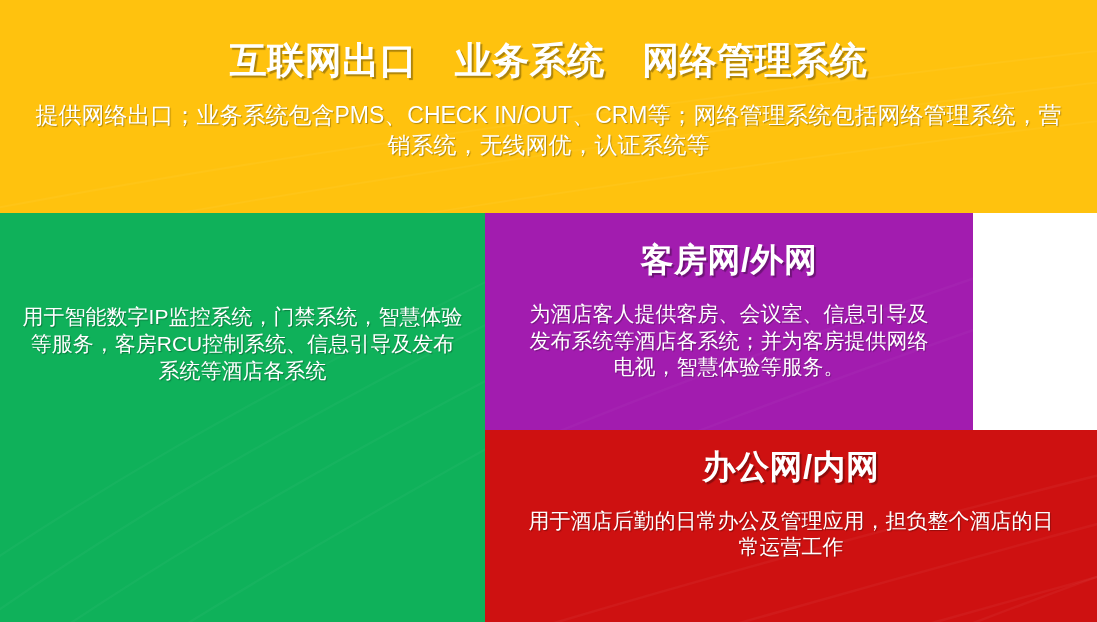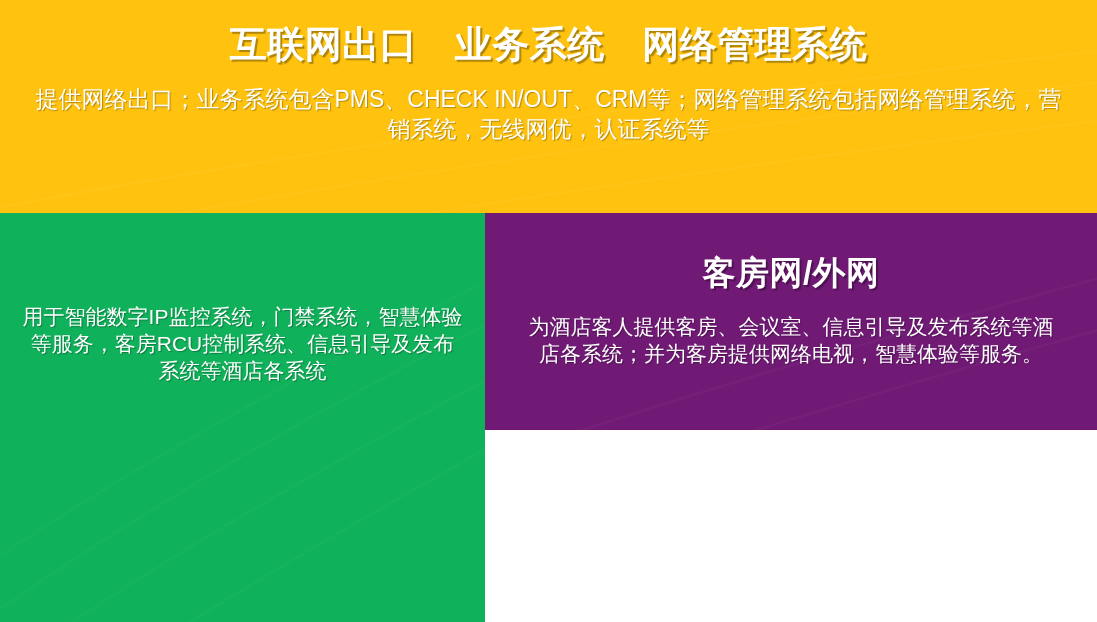--- a/index.html
+++ b/index.html
@@ -60,21 +60,21 @@
     text-shadow: 1px 1px 1px rgba(0,0,0,0.30);
     margin: 16px;
   }
 
   
   #header-panel {
     left: 0; top: 0; width: 1097px; height: 213px;
     background: #ffc20e;
     justify-content: flex-start;
   }
-  #header-panel .content { padding-top: 24px; }
+  #header-panel .content { padding-top: 40px; }
   #header-panel .ptitle {
     font-size: 37px;
     white-space: nowrap;
   }
   #header-panel .pbody {
     font-size: 23px;
     padding: 4px 6px 0 6px;
   }
 
   
@@ -84,22 +84,22 @@
   }
   #weak-current-panel .content { padding-bottom: 152px; }
   #weak-current-panel .ptitle { font-size: 33px; }
   #weak-current-panel .pbody {
     font-size: 21px;
     padding-top: 6px;
   }
 
   
   #guest-network-panel {
-    left: 485px; top: 213px; width: 612px; height: 217px;
-    background: #701a75;
+    left: 485px; top: 213px; width: 488px; height: 217px;
+    background: #a21caf;
   }
   #guest-network-panel .content { padding-bottom: 4px; }
   #guest-network-panel .ptitle { font-size: 33px; }
   #guest-network-panel .pbody {
     font-size: 21px;
     padding: 6px 18px 0 18px;
   }
 
   
   #office-network-panel {
@@ -152,14 +152,28 @@
         <path d="M-100,290 C120,200 360,130 720,30"></path>
         <path d="M-100,330 C140,240 400,160 720,70"></path>
       </g>
     </svg>
     <div class="content">
       <h2 class="ptitle">客房网/外网</h2>
       <p class="pbody">为酒店客人提供客房、会议室、信息引导及发布系统等酒店各系统；并为客房提供网络电视，智慧体验等服务。</p>
     </div>
   </section>
 
+  <section class="panel" id="office-network-panel">
+    <svg class="texture" viewBox="0 0 612 230" preserveAspectRatio="none">
+      <g stroke="#ffffff" stroke-opacity="0.07" fill="none" stroke-width="2">
+        <path d="M-100,250 C130,170 380,100 740,10"></path>
+        <path d="M-100,290 C150,210 420,130 740,45"></path>
+        <path d="M-100,330 C170,250 450,165 740,85"></path>
+        <path d="M160,300 C300,230 500,150 760,60"></path>
+      </g>
+    </svg>
+    <div class="content">
+      <h2 class="ptitle">办公网/内网</h2>
+      <p class="pbody">用于酒店后勤的日常办公及管理应用，担负整个酒店的日常运营工作</p>
+    </div>
+  </section>
 
 </div>
 
 </body></html>

